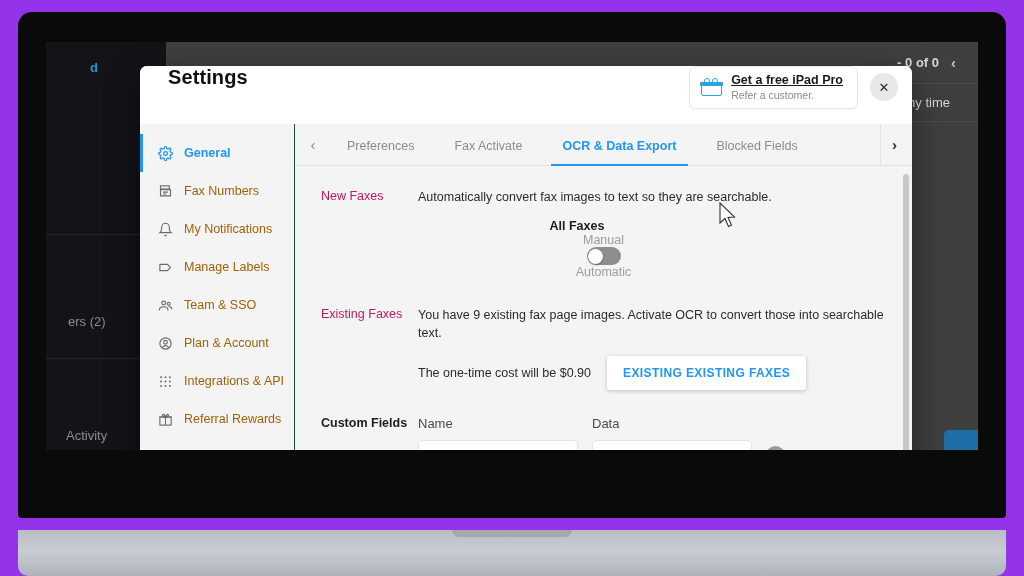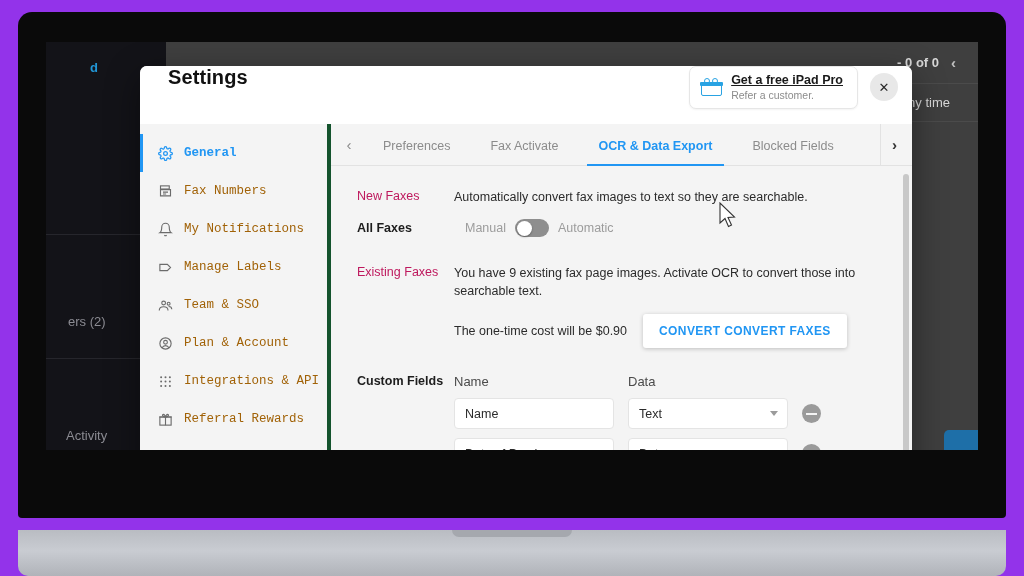--- a/index.html
+++ b/index.html
@@ -89,21 +89,21 @@
   .promo-t2 { font-size: 10.5px; color: #8c8c8c; line-height: 1.25; }
   .close-btn {
     width: 28px; height: 28px; border-radius: 50%; background: #e8e8e8;
     display: flex; align-items: center; justify-content: center;
     color: #2a2a2a; font-size: 13px; cursor: pointer;
   }
 
   .modal-body { display: flex; height: 404px; position: relative; }
 
   
-  .side { width: 191px; background: #f4f4f4; border-right: 4px solid #14532d; padding-top: 10px; position: relative; font-family: Liberation Mono, monospace; }
+  .side { width: 155px; background: #f4f4f4; border-right: 1px solid #14532d; padding-top: 10px; position: relative; }
   .side-item {
     display: flex; align-items: center; gap: 11px; height: 38px;
     padding-left: 18px; font-size: 12.5px; color: #a16207; cursor: pointer;
     position: relative;
   }
   .side-item.active { color: #2196f3; font-weight: 600; }
   .side-item.active::before {
     content: ''; position: absolute; left: 0; top: 0; bottom: 0; width: 3px; background: #2196f3;
   }
   .si { width: 15px; height: 15px; flex: none; display:block; }
@@ -124,21 +124,21 @@
   .tab.active { color: #2196f3; font-weight: 600; }
   .tab.active::after {
     content:''; position:absolute; left:8px; right:8px; bottom:0; height:2px; background:#2196f3;
   }
 
   .panel { padding: 22px 26px 0 26px; position: relative; }
   .row { display: flex; margin-bottom: 4px; }
   .row-label { width: 97px; flex: none; font-size: 12.5px; font-weight: 400; color: #be185d; padding-top: 1px; }
   .row-body { flex: 1; font-size: 12.5px; color: #2b2b2b; line-height: 1.45; }
 
-  .allfaxes { display: flex; align-items: center; margin: 13px 0 0 0; }
+  .allfaxes { display: flex; align-items: center; margin: 13px 0 0 0; flex-direction: column; }
   .allfaxes .lbl { font-size: 12.5px; font-weight: 700; color: #1d1d1d; width: 108px; }
   .tg-text { font-size: 12.5px; color: #9c9c9c; }
   .toggle {
     width: 34px; height: 18px; border-radius: 9px; background: #8e8e8e;
     margin: 0 9px; position: relative; cursor: pointer; flex: none;
   }
   .toggle .knob {
     position: absolute; left: 1.5px; top: 1.5px; width: 15px; height: 15px;
     border-radius: 50%; background: #fff; box-shadow: 0 1px 2px rgba(0,0,0,.35);
   }
@@ -344,21 +344,21 @@
                 <span class="tg-text">Automatic</span>
               </div>
 
               <div class="row" style="margin-top:27px;">
                 <div class="row-label">Existing Faxes</div>
                 <div class="row-body" style="max-width:470px;">You have 9 existing fax page images. Activate OCR to convert those into searchable text.</div>
               </div>
 
               <div class="cost-line" style="padding-left:97px;">
                 <span class="cost-text">The one-time cost will be $0.90</span>
-                <button class="convert-btn">CONVERT CONVERT FAXES</button>
+                <button class="convert-btn">EXISTING EXISTING FAXES</button>
               </div>
 
               <div class="cf-head">
                 <div class="lbl">Custom Fields</div>
                 <div class="cf-col name">Name</div>
                 <div class="cf-col">Data</div>
               </div>
 
               <div class="cf-row">
                 <input class="cf-input" value="Name" style="">

